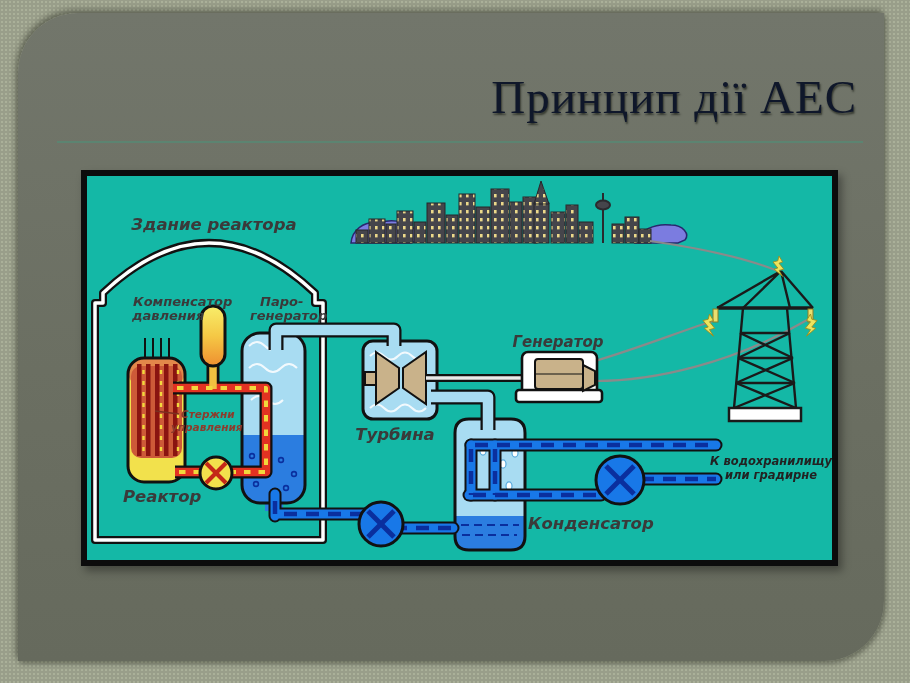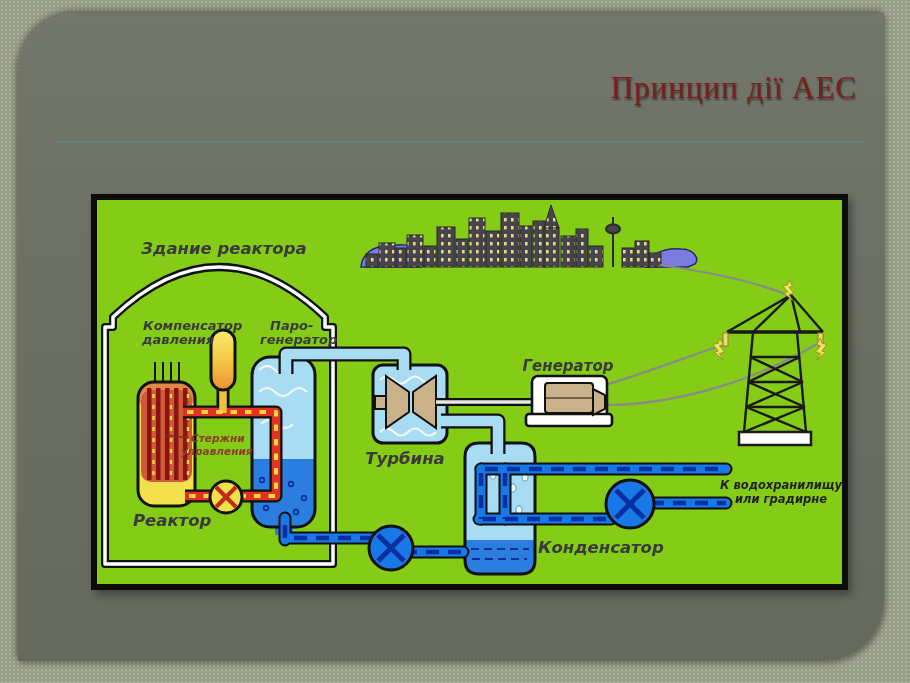--- a/index.html
+++ b/index.html
@@ -12,33 +12,32 @@
   }
   .panel{
     position:absolute;left:18px;top:13px;width:866px;height:648px;
     border-radius:60px 0 60px 0;
     background:linear-gradient(180deg,#72766b 0%,#6b6f62 55%,#666a5d 100%);
     box-shadow:-2px -3px 6px rgba(28,31,23,.45), 2px 3px 5px rgba(28,31,23,.35);
   }
   .slide-title{
     position:absolute;top:70px;right:53px;margin:0;
     font-family:"Liberation Serif", serif;font-weight:400;
-    font-size:31px;letter-spacing:1px;color:#7f1d1d;
+    font-size:47px;letter-spacing:1px;color:#0f172a;
     text-shadow:1px 2px 2px rgba(22,25,17,.65);
     white-space:nowrap;
   }
   .title-rule{
     position:absolute;left:57px;top:141px;width:806px;height:2px;
     background:#5a8672;opacity:.9;
   }
   .diagram-box{
-    position:absolute;left:81px;top:194px;width:745px;height:384px;
-    border:6px solid #0c0c0c;background:#84cc16;
+    position:absolute;left:81px;top:170px;width:745px;height:384px;
+    border:6px solid #0c0c0c;background:#14b8a6;
     box-shadow:4px 5px 8px rgba(0,0,0,.35);
-    margin-left:10px;
   }
   svg text{font-family:"DejaVu Sans", sans-serif;font-style:italic;font-weight:bold;}
 </style>
 </head>
 <body>
 
 <div class="panel"></div>
 
 <h1 class="slide-title">Принцип дії АЕС</h1>
 <div class="title-rule"></div>

